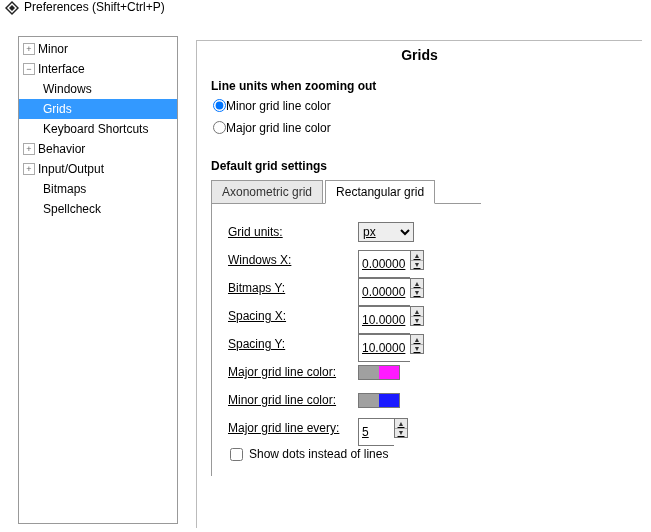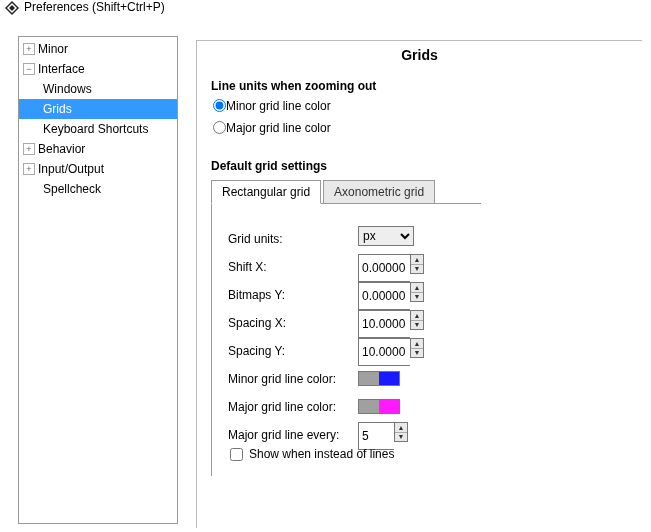--- a/index.html
+++ b/index.html
@@ -122,22 +122,23 @@
   }
   .tabpanel {
     border: 1px solid #999;
     border-right: none;
     border-bottom: none;
     width: 270px;
     padding: 14px 10px 10px 16px;
   }
   .form-row {
     display: flex;
-    align-items: flex-end;
+    align-items: center;
     height: 28px;
+    text-decoration: underline;
   }
   .form-row .label {
     width: 130px;
   }
   .form-row .field {
     display: flex; align-items: center; border-radius: 10px;
   }
   select.unit {
     width: 56px; height: 20px;
     border: 1px solid #777;
@@ -222,20 +223,23 @@
         </div>
         <div class="tree-item">
           <span class="twisty">+</span>
           <span>Behavior</span>
         </div>
         <div class="tree-item">
           <span class="twisty">+</span>
           <span>Input/Output</span>
         </div>
         <div class="tree-item depth1 no-twisty">
+          <span>Bitmaps</span>
+        </div>
+        <div class="tree-item depth1 no-twisty">
           <span>Spellcheck</span>
         </div>
       </div>
 
     <div class="main">
       <div class="panel">
         <div class="panel-title">Grids</div>
 
         <div class="section">
           <div class="section-heading">Line units when zooming out</div>
@@ -247,36 +251,36 @@
             <input type="radio" name="zoomcolor" style="">
             <span>Major grid line color</span>
           </label>
         </div>
 
         <div class="section">
           <div class="section-heading">Default grid settings</div>
 
           <div class="tabs-wrap">
             <div class="tabstrip">
+              <div class="tab">Axonometric grid</div>
               <div class="tab active">Rectangular grid</div>
-              <div class="tab">Axonometric grid</div>
             </div>
             <div class="tabpanel">
 
               <div class="form-row">
                 <div class="label">Grid units:</div>
                 <div class="field">
                   <select class="unit">
                     <option>px</option>
                   </select>
                 </div>
               </div>
 
               <div class="form-row">
-                <div class="label">Shift X:</div>
+                <div class="label">Windows X:</div>
                 <div class="field">
                   <span class="spinbox">
                     <input value="0.00000" style="">
                     <span class="spin-buttons">
                       <span class="sb">▲</span>
                       <span class="sb">▼</span>
                     </span>
                   </span>
                 </div>
               </div>
@@ -309,60 +313,60 @@
 
               <div class="form-row">
                 <div class="label">Spacing Y:</div>
                 <div class="field">
                   <span class="spinbox">
                     <input value="10.0000" style="">
                     <span class="spin-buttons">
                       <span class="sb">▲</span>
                       <span class="sb">▼</span>
                     </span>
+                  </span>
+                </div>
+              </div>
+
+              <div class="form-row">
+                <div class="label">Major grid line color:</div>
+                <div class="field">
+                  <span class="swatch">
+                    <span class="left" style="background:#a0a0a0"></span>
+                    <span class="right" style="background:#ff1aff"></span>
                   </span>
                 </div>
               </div>
 
               <div class="form-row">
                 <div class="label">Minor grid line color:</div>
                 <div class="field">
                   <span class="swatch">
                     <span class="left" style="background:#a0a0a0"></span>
                     <span class="right" style="background:#1a1aff"></span>
                   </span>
                 </div>
               </div>
 
               <div class="form-row">
-                <div class="label">Major grid line color:</div>
-                <div class="field">
-                  <span class="swatch">
-                    <span class="left" style="background:#a0a0a0"></span>
-                    <span class="right" style="background:#ff1aff"></span>
-                  </span>
-                </div>
-              </div>
-
-              <div class="form-row">
                 <div class="label">Major grid line every:</div>
                 <div class="field">
                   <span class="spinbox">
                     <input style="width: 36px;" value="5">
                     <span class="spin-buttons">
                       <span class="sb">▲</span>
                       <span class="sb">▼</span>
                     </span>
                   </span>
                 </div>
               </div>
 
               <label class="checkbox-row">
                 <input type="checkbox" style="">
-                <span>Show when instead of lines</span>
+                <span>Show dots instead of lines</span>
               </label>
 
             </div>
           </div>
         </div>
       </div>
     </div>
 
   </div>
 </div>

